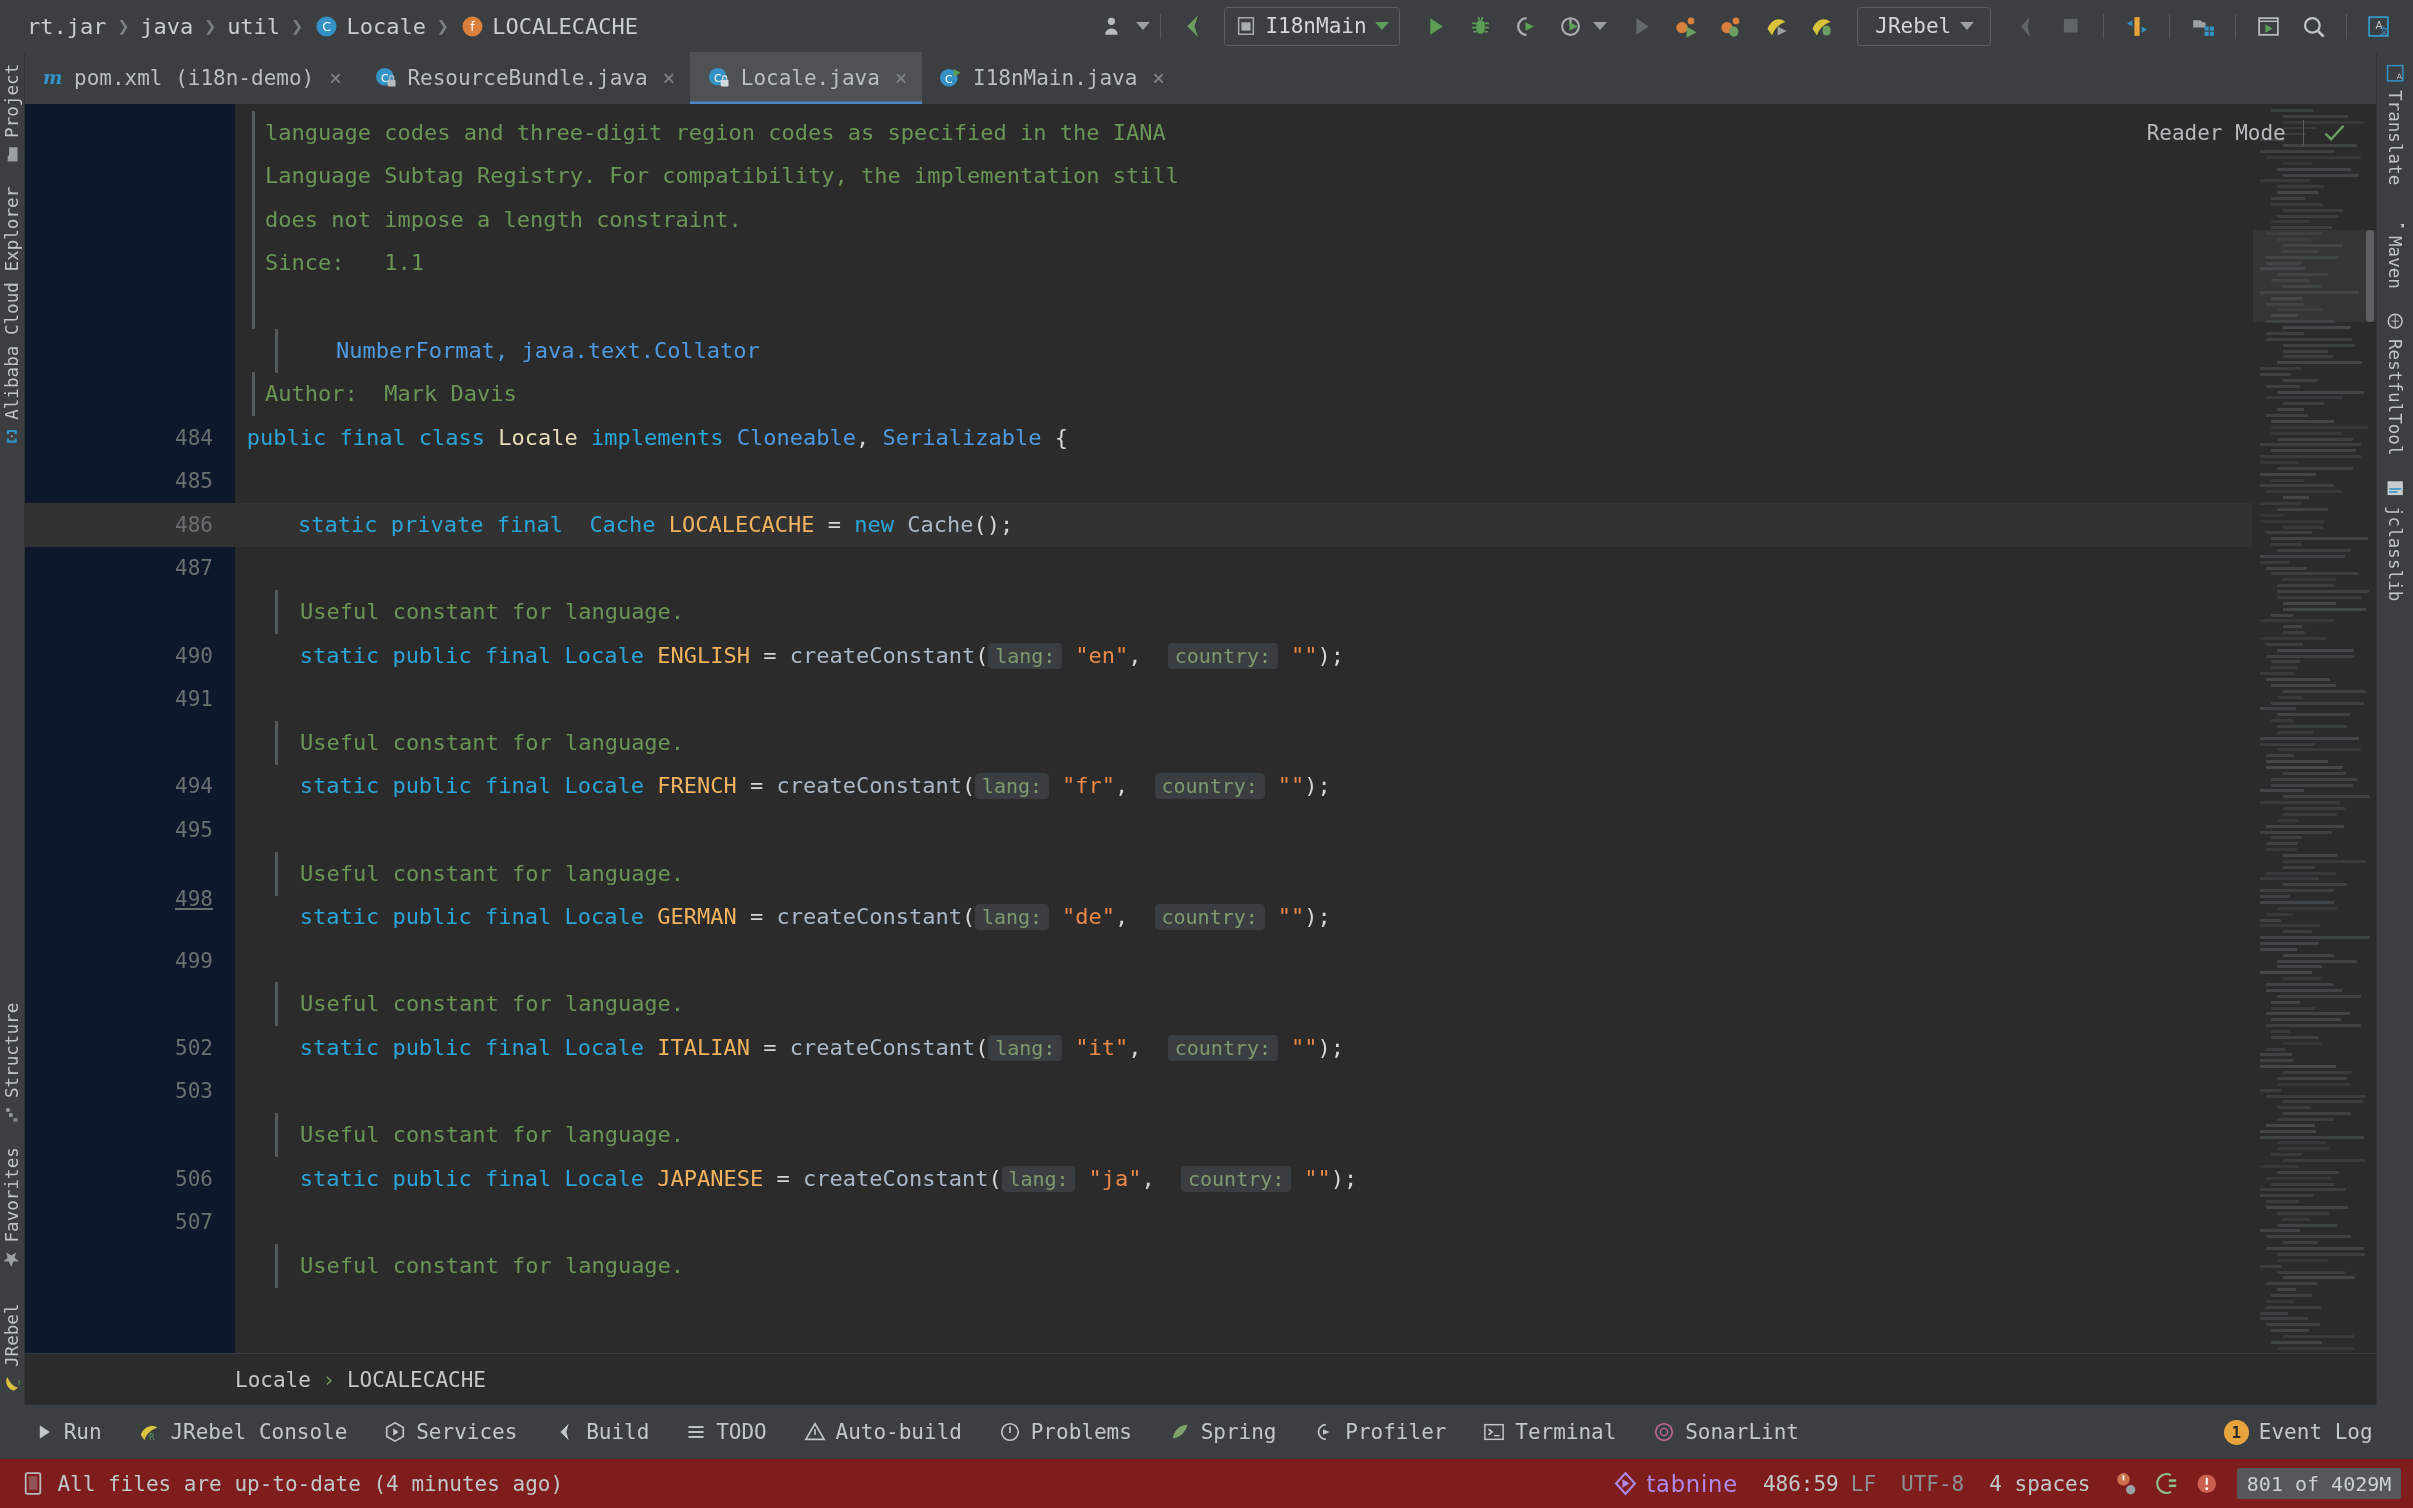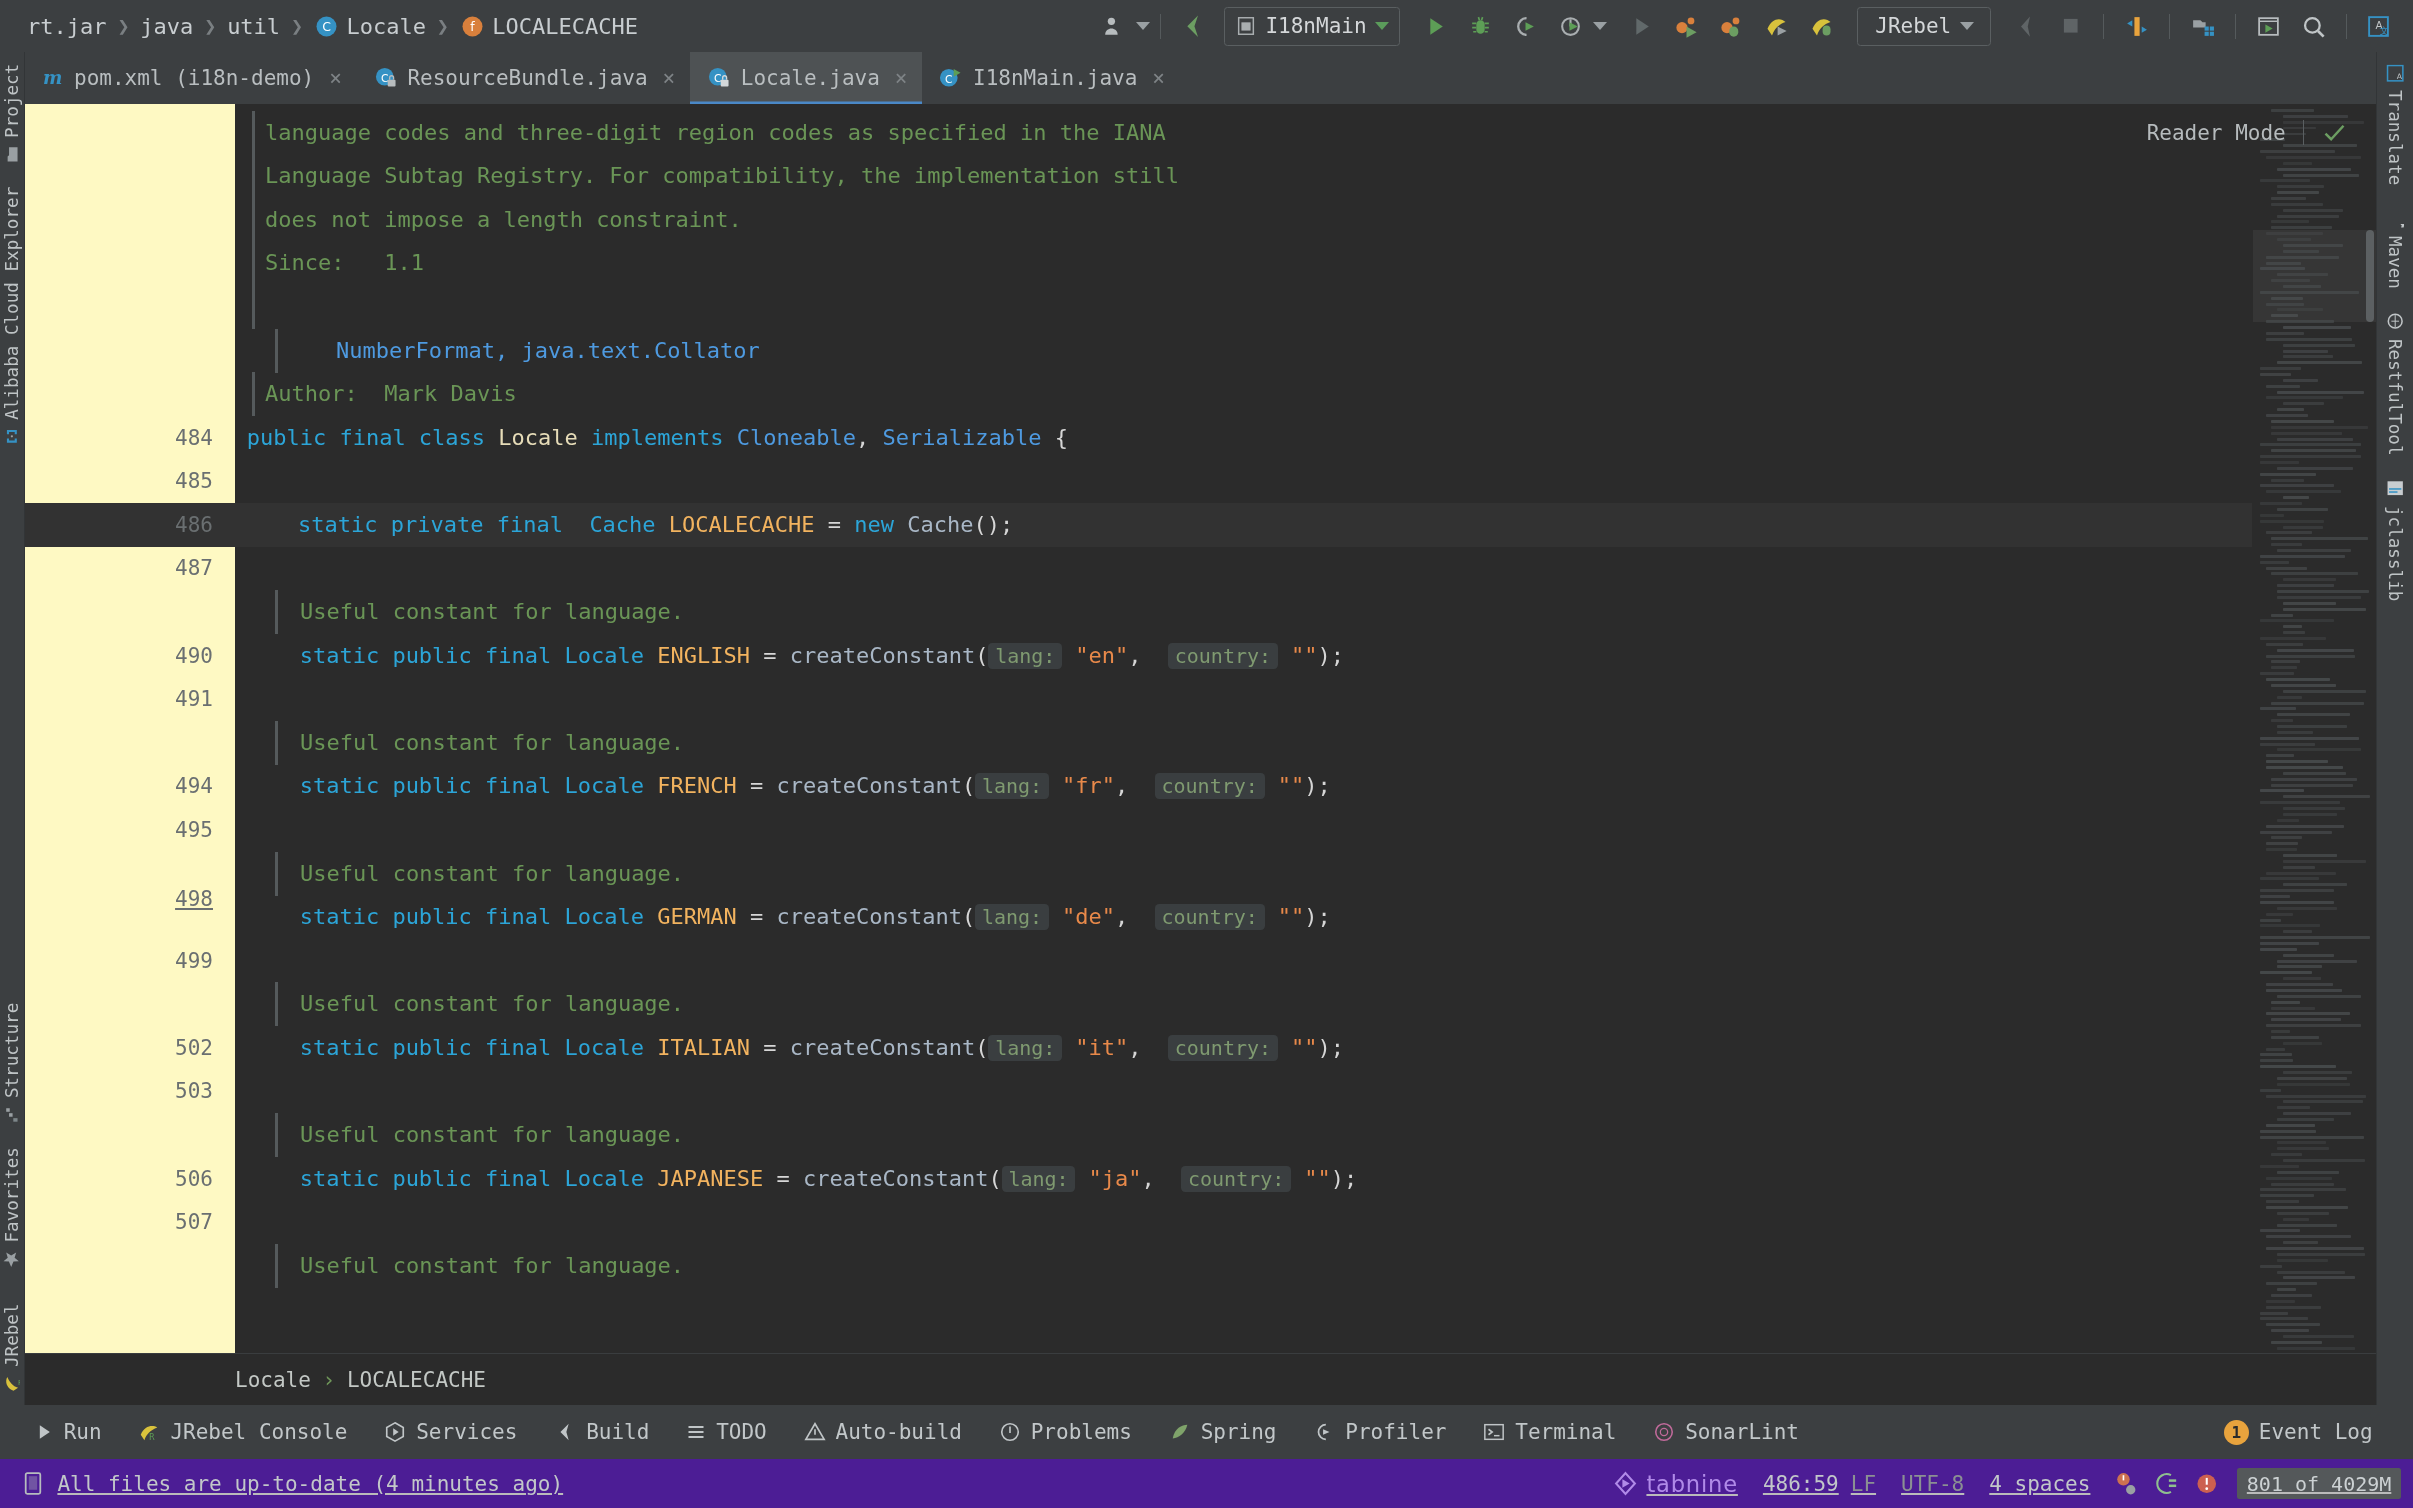--- a/index.html
+++ b/index.html
@@ -45,21 +45,21 @@
 
   
   .tabsbar{height:52px;flex:0 0 52px;display:flex;align-items:stretch;background:#3c3f41;}
   .etab{display:flex;align-items:center;gap:10px;padding:0 15px 0 17px;font-size:21px;color:#b9bec0;
         font-family:"DejaVu Sans Mono","Liberation Mono",monospace;white-space:nowrap;cursor:default;}
   .etab.active{background:#4e5254;box-shadow:inset 0 -2.5px 0 #4a88c7;}
   .etab .x{color:#7e8386;font-size:21px;margin-left:5px;}
 
   
   .editorwrap{flex:1;display:flex;min-height:0;position:relative;background:#2b2b2b;}
-  .gutter{width:210px;flex:0 0 210px;background:#fef9c3;position:relative;}
+  .gutter{width:210px;flex:0 0 210px;background:#0f172a;position:relative;}
   .lnum{position:absolute;right:22px;font-size:21px;color:#6a6f71;font-family:"DejaVu Sans Mono","Liberation Mono",monospace;}
   .gutterline{position:absolute;left:0;right:0;}
   .code{flex:1;position:relative;overflow:hidden;background:#2b2b2b;
         font-family:"DejaVu Sans Mono","Liberation Mono",monospace;font-size:22px;line-height:44px;}
   .cl{position:absolute;left:0;white-space:pre;height:44px;line-height:44px;}
   .hl-row{position:absolute;left:0;right:0;height:44px;background:#323232;}
   .doc-bar{position:absolute;width:2.5px;background:#555a5c;}
 
   
   .kw{color:#2ca5d8;}
@@ -89,21 +89,21 @@
   .bc-sep{color:#6f9659;}
 
   
   .toolwins{height:54px;flex:0 0 54px;background:#3c3f41;display:flex;align-items:center;padding:0 22px;gap:0px;}
   .tw{display:flex;align-items:center;gap:10px;padding:0 18.4px;font-size:21px;color:#c2c7c9;
       font-family:"DejaVu Sans Mono","Liberation Mono",monospace;white-space:nowrap;}
   .tw:first-child{padding-left:11.7px;}
   .tw-spacer{flex:1;}
   .badge-ev{width:25px;height:25px;border-radius:50%;background:#e8a33d;color:#2b2b2b;font-size:16px;display:flex;align-items:center;justify-content:center;font-weight:bold;}
 
-  .statusbar{height:49px;flex:0 0 49px;background:#4c1d95;display:flex;align-items:center;padding:0 11.7px 0 22px;gap:0;text-decoration:underline;}
+  .statusbar{height:49px;flex:0 0 49px;background:#7f1d1d;display:flex;align-items:center;padding:0 11.7px 0 22px;gap:0;}
   .st{font-size:21px;color:#c2c7c9;font-family:"DejaVu Sans Mono","Liberation Mono",monospace;white-space:nowrap;}
   .st.dim{color:#8b9093;}
   .st-spacer{flex:1;}
   .memchip{background:#54585a;border-radius:2.5px;padding:3.4px 10px;font-size:20px;color:#ccd1d3;font-family:"DejaVu Sans Mono","Liberation Mono",monospace;}
   .tabnine{color:#b08ae8;font-size:22.6px;font-family:"DejaVu Sans","Liberation Sans",sans-serif;letter-spacing:0.8px;}
 
   svg{display:block;}
 </style>
 </head>
 <body>

